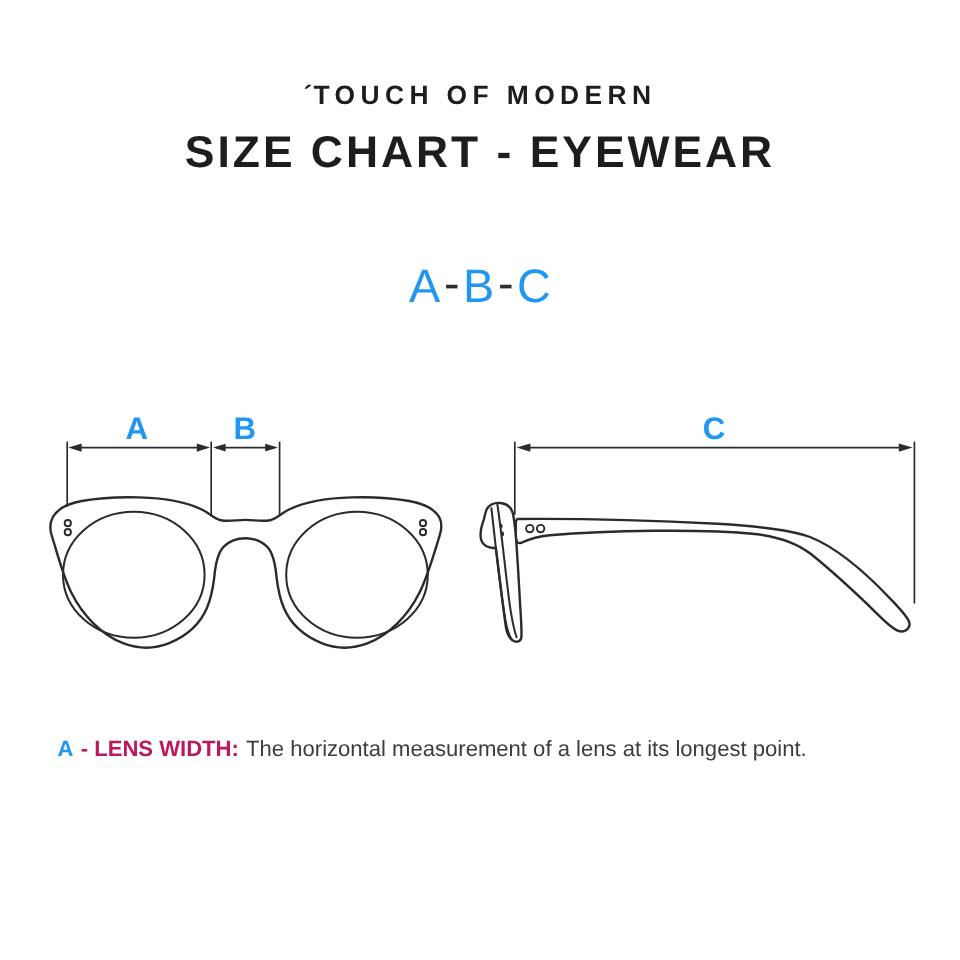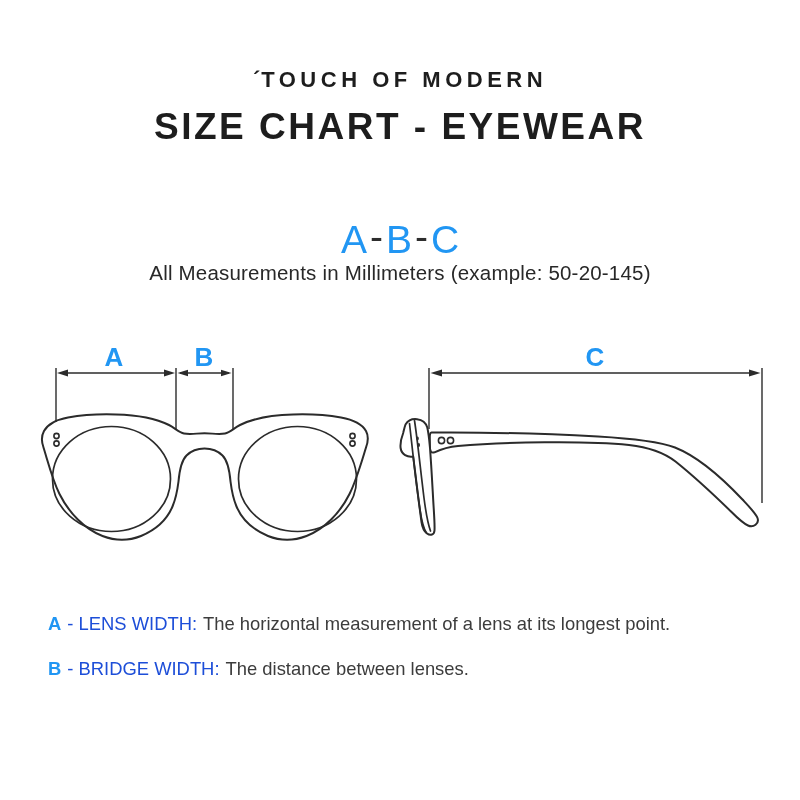--- a/index.html
+++ b/index.html
@@ -29,21 +29,21 @@
   }
   .diagram{position:absolute;left:0;top:330px;width:800px;height:300px;}
   .legend-row{
     position:absolute;left:48px;right:40px;
     font-size:18.4px;line-height:23px;color:#3c3c3c;
   }
   .legend-a{top:612px;}
   .legend-b{top:657px;}
   .legend-c{top:689px;}
   .legend-row .letter{color:#2196F3;font-weight:700;}
-  .legend-row .term{color:#1d4ed8;font-weight:400;margin-left:6px;text-align:center;}
+  .legend-row .term{color:#be185d;font-weight:700;margin-left:6px;text-align:center;}
   .legend-row .desc{margin-left:6px;}
   
   .frame-line{stroke:#2b2b2b;fill:#ffffff;stroke-width:2;stroke-linejoin:round;stroke-linecap:round;}
   .frame-thin{stroke:#2b2b2b;fill:none;stroke-width:1.7;stroke-linejoin:round;stroke-linecap:round;}
   .measure{stroke:#2b2b2b;stroke-width:1.4;fill:none;}
   .arrowhead{fill:#2b2b2b;stroke:none;}
   .measure-label{fill:#2196F3;font-family:"Liberation Sans","DejaVu Sans",sans-serif;
     font-weight:700;font-size:26px;text-anchor:middle;}
   .rivet{stroke:#2b2b2b;stroke-width:1.6;fill:none;}
   .mark{fill:#2b2b2b;stroke:none;}
@@ -52,21 +52,20 @@
 <body>
 
 <div id="canvas">
 
   <div class="centered logo"><span class="accent">´</span><span>TOUCH OF MODERN</span></div>
 
   <div class="centered title">SIZE CHART - EYEWEAR</div>
 
   <div class="centered abc"><span class="letter">A</span><span class="dash">-</span><span class="letter">B</span><span class="dash">-</span><span class="letter">C</span></div>
 
-  <div class="centered subtitle">All Measurements in Millimeters (example: 50-20-145)</div>
 
   <svg class="diagram" viewBox="0 0 800 300" xmlns="http://www.w3.org/2000/svg">
 
     <g>
 
       <path class="frame-line" d="
         M 44 101
         C 48 94, 57 89.5, 68 87.5
         C 85 84.5, 101 84, 116 84.5
         C 136 85, 156 88.5, 169 95
@@ -165,16 +164,15 @@
       <line class="measure" x1="762" y1="38" x2="762" y2="173"></line>
       <line class="measure" x1="434" y1="43" x2="757" y2="43"></line>
       <polygon class="arrowhead" points="430.5,43 442,39.5 442,46.5"></polygon>
       <polygon class="arrowhead" points="760.5,43 749,39.5 749,46.5"></polygon>
       <text class="measure-label" x="595" y="36">C</text>
     </g>
   </svg>
 
   <div class="legend-row legend-a"><span class="letter">A</span><span class="term">- LENS WIDTH:</span><span class="desc">The horizontal measurement of a lens at its longest point.</span></div>
 
-  <div class="legend-row legend-b"><span class="letter">B</span><span class="term">- BRIDGE WIDTH:</span><span class="desc">The distance between lenses.</span></div>
 
 
 </div>
 
 </body></html>

